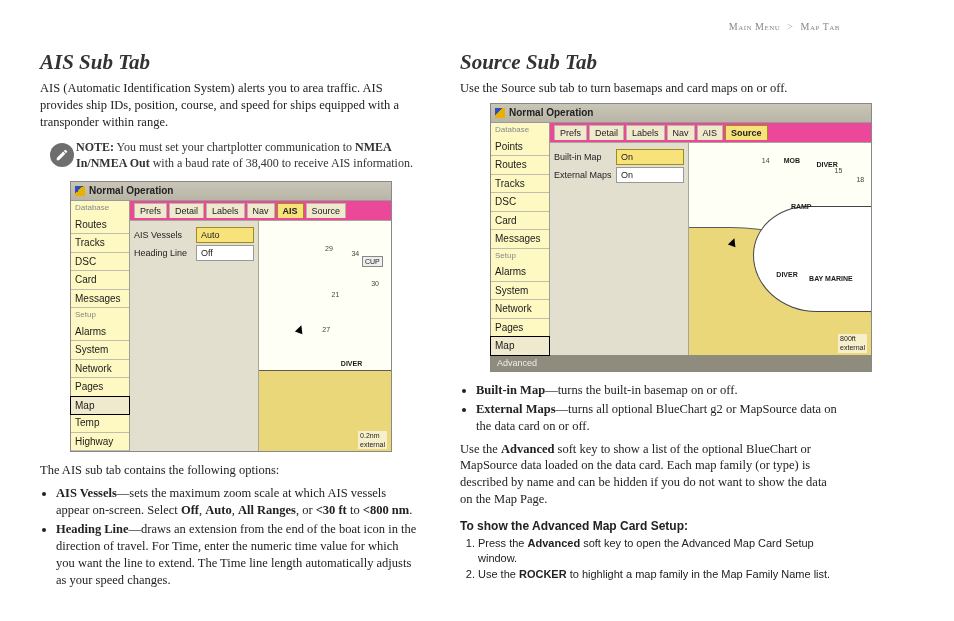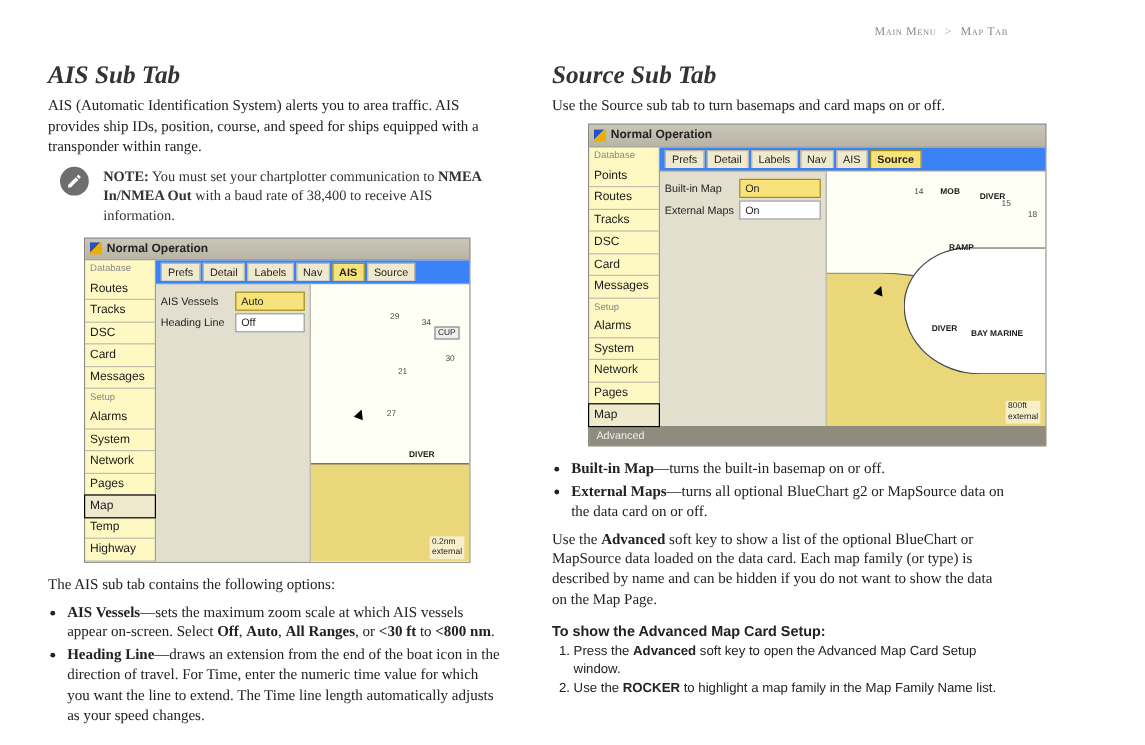--- a/index.html
+++ b/index.html
@@ -7,35 +7,35 @@
   .breadcrumb{position:absolute;top:20px;right:40px;font-size:10px;color:#888;font-variant:small-caps;letter-spacing:.5px}
   .breadcrumb .sep{margin:0 4px;color:#aaa}
   .cols{display:flex;gap:40px;height:100%}
   .col{flex:1 1 0;min-width:0}
   h2{font-style:italic;font-weight:bold;font-size:21px;margin:18px 0 4px 0;color:#333}
   p{margin:2px 0 6px 0;font-size:12.5px}
   .paratight{margin:2px 0}
   ul{margin:4px 0 6px 16px;padding:0}
   li{margin:2px 0;font-size:12.5px}
   .bold{font-weight:bold}
-  .note{display:flex;align-items:flex-start;gap:10px;margin:8px 0 10px 10px}
+  .note{display:flex;align-items:center;margin:8px 0 10px 10px}
   .note-icon{flex:0 0 24px;width:24px;height:24px;border-radius:50%;background:#6e6e6e;display:flex;align-items:center;justify-content:center}
   .note-text{font-size:12px;border:0 solid #999;padding:0 2px;color:#333}
   .pencil{width:14px;height:14px}
   .screenshot{border:1px solid #888;margin:6px 0 10px 30px;width:320px;background:#d6d2c4;font-family:Tahoma,Arial,sans-serif;font-size:10px;color:#222}
   .screenshot.wide{width:380px}
   .ss-title{background:linear-gradient(#c9c5b7,#b9b5a6);border-bottom:1px solid #999;padding:2px 4px;display:flex;align-items:center;gap:4px;font-size:10px;font-weight:bold}
   .ss-flag{width:10px;height:10px;display:inline-block;background:linear-gradient(135deg,#2a4fbf 40%,#e8b000 40%)}
   .ss-body{display:flex}
   .ss-side{width:58px;background:#fef9c3;display:flex;flex-direction:column;border-right:1px solid #a29e90}
   .ss-side .hdr{font-size:8px;color:#888;padding:2px 4px}
   .ss-side .itm{padding:2px 4px;border-bottom:1px solid #c0bcae;color:#1a1a1a;white-space:nowrap}
   .ss-side .itm.sel{background:#efe9ce;border:1px solid #000000;margin:-1px}
   .ss-main{flex:1;display:flex;flex-direction:column;background:#e3dfce}
-  .tabs{display:flex;gap:2px;padding:2px 4px;border-bottom:1px solid #a9a597;background:#3b82f6}
+  .tabs{display:flex;gap:2px;padding:2px 4px;border-bottom:1px solid #a9a597;background:#ec4899}
   .tab{padding:1px 5px;background:#efe9ce;border:1px solid #bab59e;border-bottom:none;font-size:9px}
   .tab.active{background:#f8e37a;border-color:#a08b1d;font-weight:bold}
   .ss-content{flex:1;display:flex}
   .ss-form{width:120px;padding:4px;background:#e3dfce}
   .ss-row{display:flex;align-items:center;margin:2px 0}
   .ss-row label{flex:0 0 58px;font-size:9px;padding-right:4px;white-space:nowrap}
   .ss-row .val{flex:1;background:#fff;border:1px solid #999;padding:1px 4px;font-size:9px;position:relative}
   .ss-row .val.hl{background:#f8e37a;border-color:#a08b1d}
   .ss-map{flex:1;position:relative;background:#fffdf0;border-left:1px solid #a9a597;min-height:110px;overflow:hidden}
   .water{position:absolute;inset:0;background:#fefff5}

